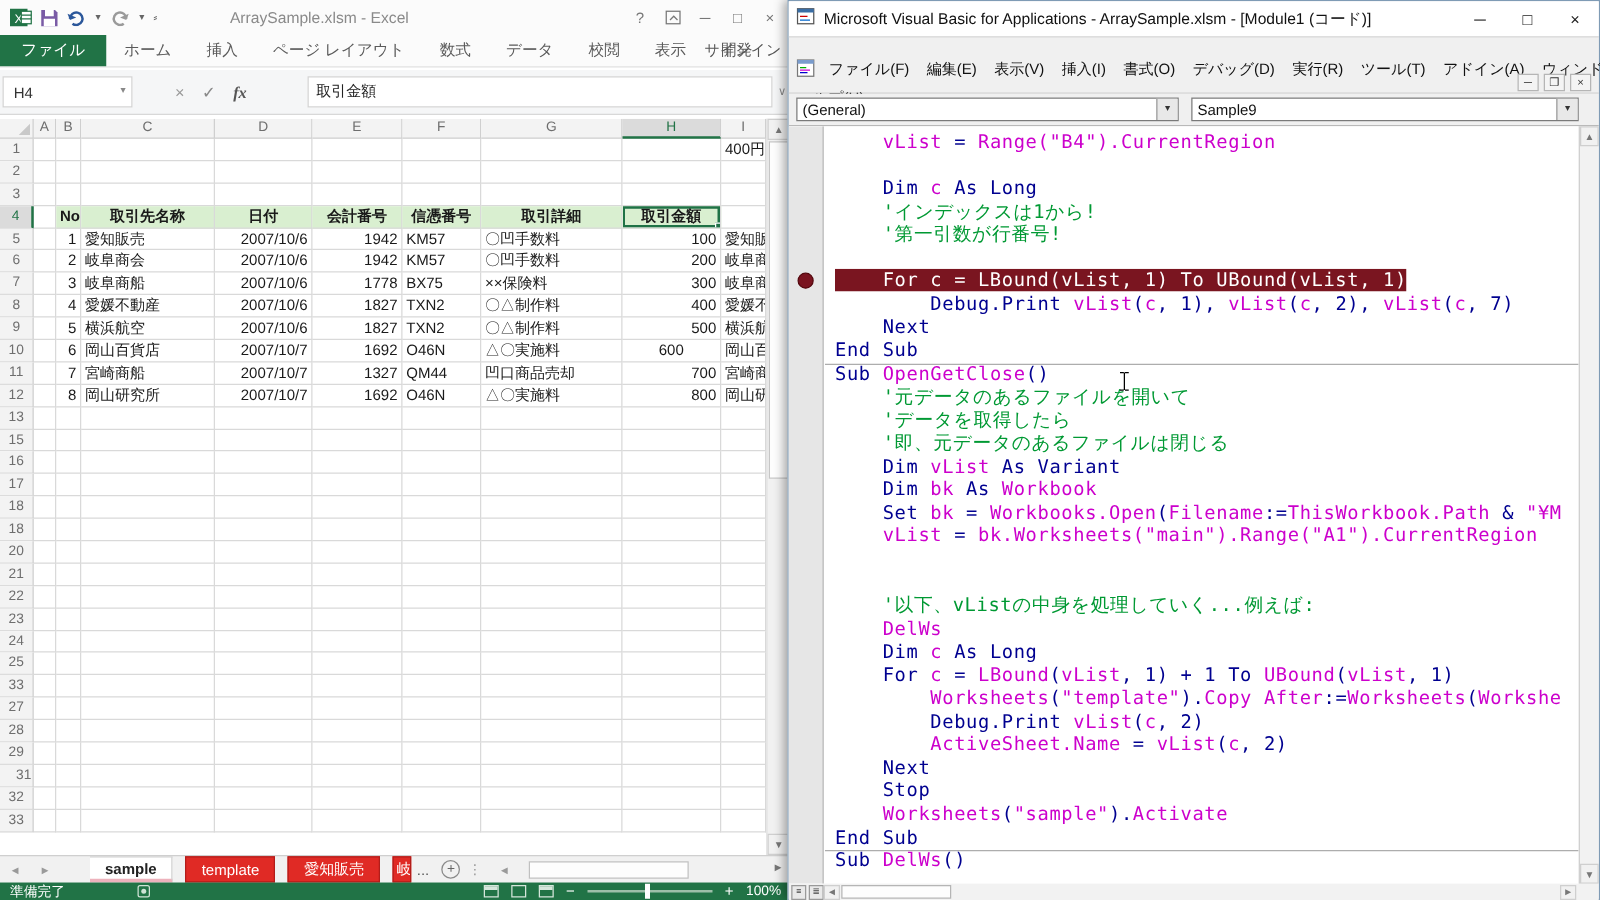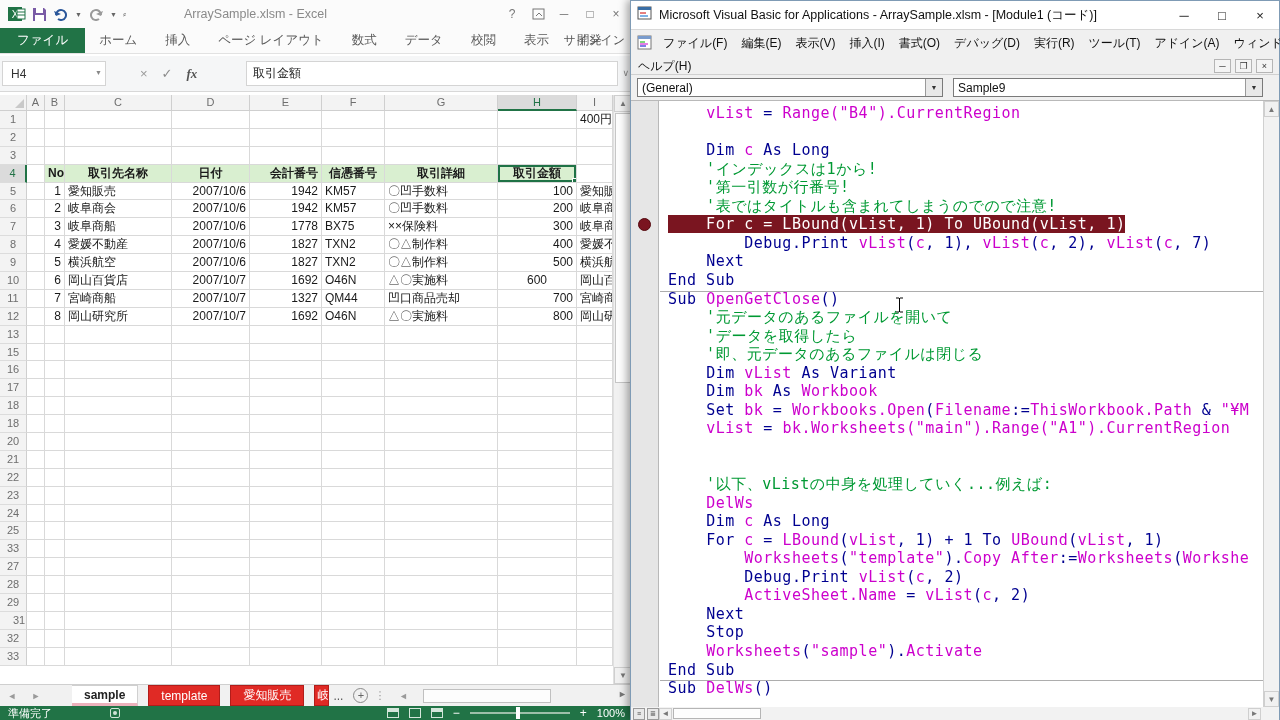--- a/index.html
+++ b/index.html
@@ -75,21 +75,21 @@
   .zoom-thumb { position:absolute; left:46px; top:-5px; width:4px; height:12px; background:#fff; }
   .zoom-pm { font-size:12px; }
 
   
   #vba { position:absolute; left:630px; top:0; width:650px; height:720px; background:#f0f0f0; border:1px solid #7f9bb5; box-shadow:-3px 0 8px rgba(0,0,0,.35); }
   .vb-titlebar { position:absolute; left:0; top:0; width:648px; height:28px; background:#fff; display:flex; align-items:center; }
   .vb-title { font-size:12.5px; color:#111; margin-left:6px; white-space:nowrap; overflow:hidden; }
   .vb-winbtns { position:absolute; right:0; top:0; height:28px; display:flex; }
   .vb-winbtns .wb { width:38px; height:28px; display:flex; align-items:center; justify-content:center; color:#222; font-size:13px; }
   .vb-menubar { position:absolute; left:0; top:28px; width:648px; height:46px; background:#f0f0f0; border-top:1px solid #d8d8d8; border-bottom:1px solid #d0d0d0; font-size:12px; color:#111; }
-  .vb-menurow1 { display:flex; align-items:center; height:27px; }
+  .vb-menurow1 { display:flex; align-items:center; height:27px;margin-top:12px; }
   .vb-menurow2 { display:flex; align-items:center; height:18px; }
   .vb-menu { padding:2px 7px; white-space:nowrap; }
   .mdi-btns { position:absolute; right:6px; top:29px; display:flex; gap:4px; }
   .mdi { width:17px; height:14px; border:1px solid #b5b5b5; background:#f4f4f4; font-size:9px; color:#333; display:flex; align-items:center; justify-content:center; }
   .vb-combos { position:absolute; left:0; top:74px; width:648px; height:26px; background:#f0f0f0; border-bottom:1px solid #b9b9b9; }
   .combo { position:absolute; top:3px; height:19px; background:#fff; border:1px solid #7a7a7a; font-size:12px; color:#111; display:flex; align-items:center; padding-left:4px; }
   .combo .dbtn { position:absolute; right:0; top:0; width:17px; height:17px; background:#e8e8e8; border-left:1px solid #9a9a9a; color:#333; font-size:7px; display:flex; align-items:center; justify-content:center; }
   #combo-obj { left:6px; width:306px; }
   #combo-proc { left:322px; width:310px; }
 
@@ -244,21 +244,21 @@
           <div class="g-cell" style="width: 113px;"></div>
           <div class="g-cell" style="width: 79px;"></div>
           <div class="g-cell" style="width: 36px;"></div>
         </div>
         <div class="g-row">
           <div class="g-rh sel" style="width: 27px;">4</div>
           <div class="g-cell" style="width: 18px;"></div>
           <div class="g-cell hdr4" style="width: 20px;">No.</div>
           <div class="g-cell hdr4" style="width: 107px;">取引先名称</div>
           <div class="g-cell hdr4" style="width: 78px;">日付</div>
-          <div class="g-cell hdr4" style="width: 72px; text-align: right;">会計番号</div>
+          <div class="g-cell hdr4" style="width: 72px;">会計番号</div>
           <div class="g-cell hdr4" style="width: 63px;">信憑番号</div>
           <div class="g-cell hdr4" style="width: 113px;">取引詳細</div>
           <div class="g-cell hdr4 selcell" style="width: 79px;">取引金額<span class="handle"></span></div>
           <div class="g-cell" style="width: 36px;"></div>
         </div>
         <div class="g-row">
           <div class="g-rh" style="width: 27px;">5</div>
           <div class="g-cell" style="width: 18px;"></div>
           <div class="g-cell al-r" style="width: 20px;">1</div>
           <div class="g-cell al-l" style="width: 107px;">愛知販売</div>
@@ -683,21 +683,20 @@
       </div>
     </div>
 
     <div class="vb-codewrap" id="vb-code">
       <div class="vb-margin"></div>
     <div class="code-line" style="top: 3px;"><span class="tk-k">    </span><span class="tk-i">vList </span><span class="tk-k">= </span><span class="tk-i">Range("B4").CurrentRegion</span></div>
         <div class="code-line" style="top: 21.55px;"></div>
         <div class="code-line" style="top: 40.1px;"><span class="tk-k">    </span><span class="tk-k">Dim </span><span class="tk-i">c </span><span class="tk-k">As Long</span></div>
         <div class="code-line" style="top: 58.65px;"><span class="tk-c">    'インデックスは1から!</span></div>
         <div class="code-line" style="top: 77.2px;"><span class="tk-c">    '第一引数が行番号!</span></div>
-        <div class="code-line" style="top: 95.75px;"><span class="tk-c">    '表ではタイトルも含まれてしまうのでので注意!</span></div>
         <div class="code-line" style="top: 114.3px;"><span class="hl-span">    For c = LBound(vList, 1) To UBound(vList, 1)</span></div>
         <div class="bp-dot" style="top: 117.3px;"></div>
         <div class="code-line" style="top: 132.85px;"><span class="tk-k">        </span><span class="tk-k">Debug.Print </span><span class="tk-i">vList</span><span class="tk-k">(</span><span class="tk-i">c</span><span class="tk-k">, 1), </span><span class="tk-i">vList</span><span class="tk-k">(</span><span class="tk-i">c</span><span class="tk-k">, 2), </span><span class="tk-i">vList</span><span class="tk-k">(</span><span class="tk-i">c</span><span class="tk-k">, 7)</span></div>
         <div class="code-line" style="top: 151.4px;"><span class="tk-k">    </span><span class="tk-k">Next</span></div>
         <div class="code-line" style="top: 169.95px;"><span class="tk-k">End Sub</span></div>
         <div class="proc-sep" style="top: 189.5px;"></div>
         <div class="code-line" style="top: 188.5px;"><span class="tk-k">Sub </span><span class="tk-i">OpenGetClose</span><span class="tk-k">()</span></div>
         <div class="code-line" style="top: 207.05px;"><span class="tk-c">    '元データのあるファイルを開いて</span></div>
         <div class="code-line" style="top: 225.6px;"><span class="tk-c">    'データを取得したら</span></div>
         <div class="code-line" style="top: 244.15px;"><span class="tk-c">    '即、元データのあるファイルは閉じる</span></div>

